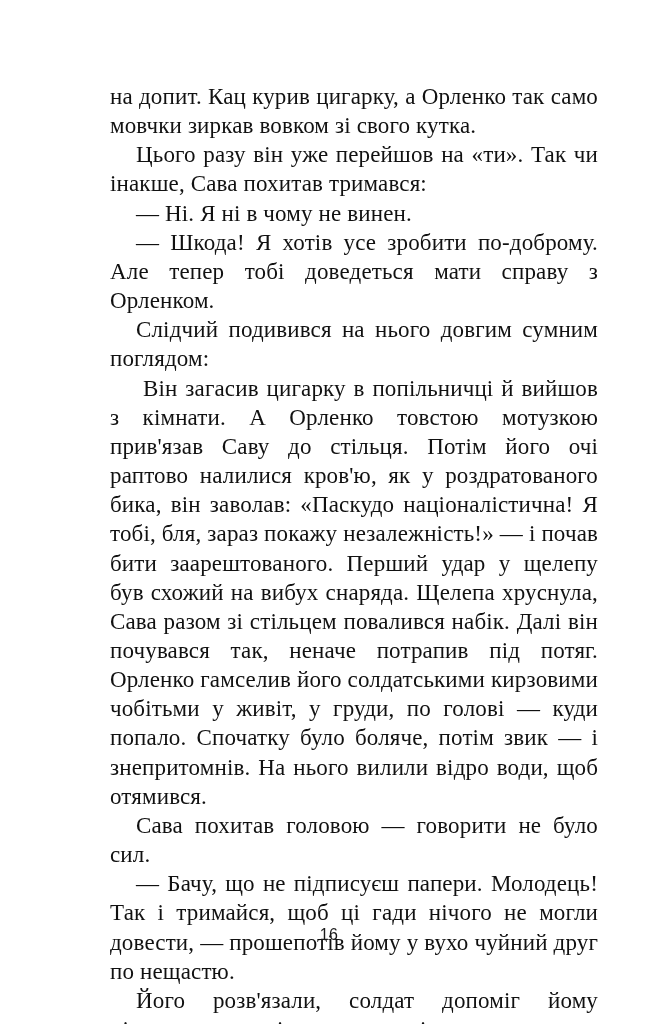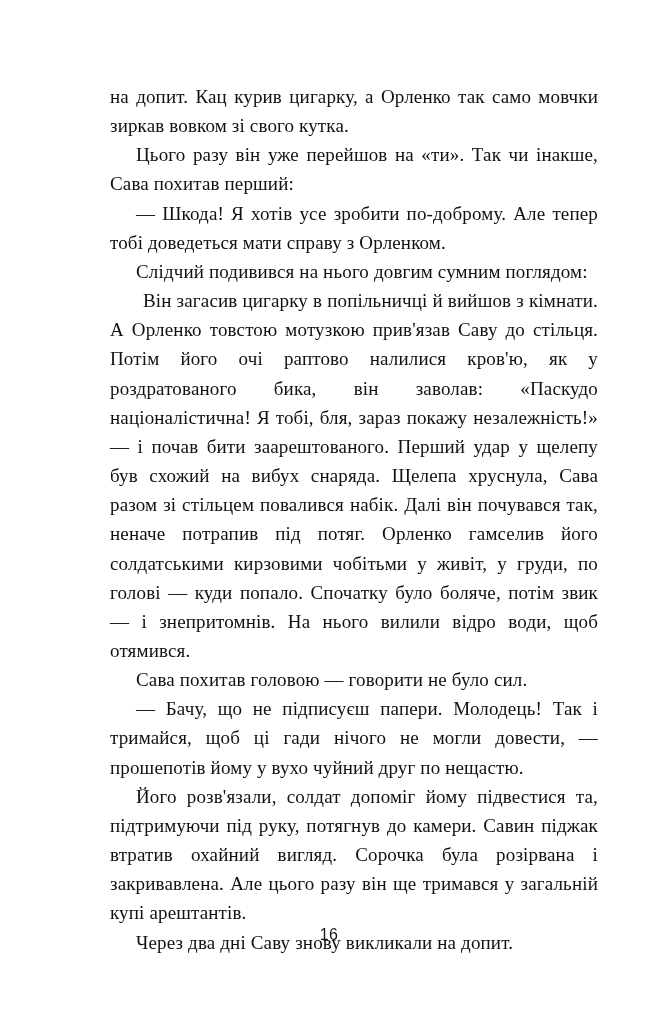--- a/index.html
+++ b/index.html
@@ -27,21 +27,21 @@
 
   #text-block {
     position: absolute;
     left: 110px;
     top: 82px;
     width: 488px;
   }
 
   .para {
     margin: 0;
-    font-size: 19px;
+    font-size: 23px;
     line-height: 29.15px;
     text-align: justify;
     text-justify: inter-word;
     text-indent: 26px;
     hyphens: manual;
     word-spacing: 0px;
     letter-spacing: 0.15px;
   }
 
   
@@ -84,22 +84,23 @@
 </head>
 <body>
 
 <div id="page">
 
   <div id="text-block">
 
     <p class="para cont nostretch">на допит. Кац курив цигарку, а Орленко так само мовчки зиркав вовком зі свого кутка.</p>
 
 
-    <p class="para nostretch">Цього разу він уже перейшов на «ти». Так чи інакше, Сава похитав перший:</p>
+    <p class="para nostretch">Цього разу він уже перейшов на «ти». Так чи інакше, Сава похитав тримався:</p>
 
+    <p class="para dialogue nostretch">— Ні. Я ні в чому не винен.</p>
 
     <p class="para dialogue nostretch">— Шкода! Я хотів усе зробити по-доброму. Але тепер тобі доведеться мати справу з Орленком.</p>
 
     <p class="para nostretch">Слідчий подивився на нього довгим сумним поглядом:</p>
 
     <p class="para wide-indent nostretch">Він загасив цигарку в попільничці й вийшов з кімнати. А Орленко товстою мотузкою прив'язав Саву до стільця. Потім його очі раптово налилися кров'ю, як у роздратованого бика, він заволав: «Паскудо націоналістична! Я тобі, бля, зараз покажу незалежність!» — і почав бити заарештованого. Перший удар у щелепу був схожий на вибух снаряда. Щелепа хруснула, Сава разом зі стільцем повалився набік. Далі він почувався так, неначе потрапив під потяг. Орленко гамселив його солдатськими кирзовими чобітьми у живіт, у груди, по голові — куди попало. Спочатку було боляче, потім звик — і знепритомнів. На нього вилили відро води, щоб отямився.</p>
 
 
     <p class="para nostretch">Сава похитав головою — говорити не було сил.</p>
 

